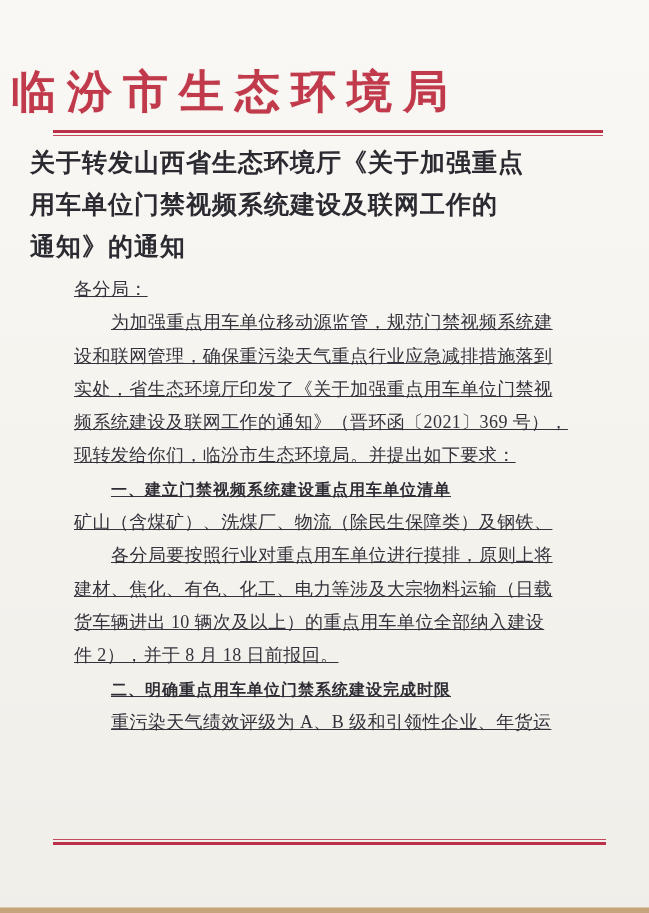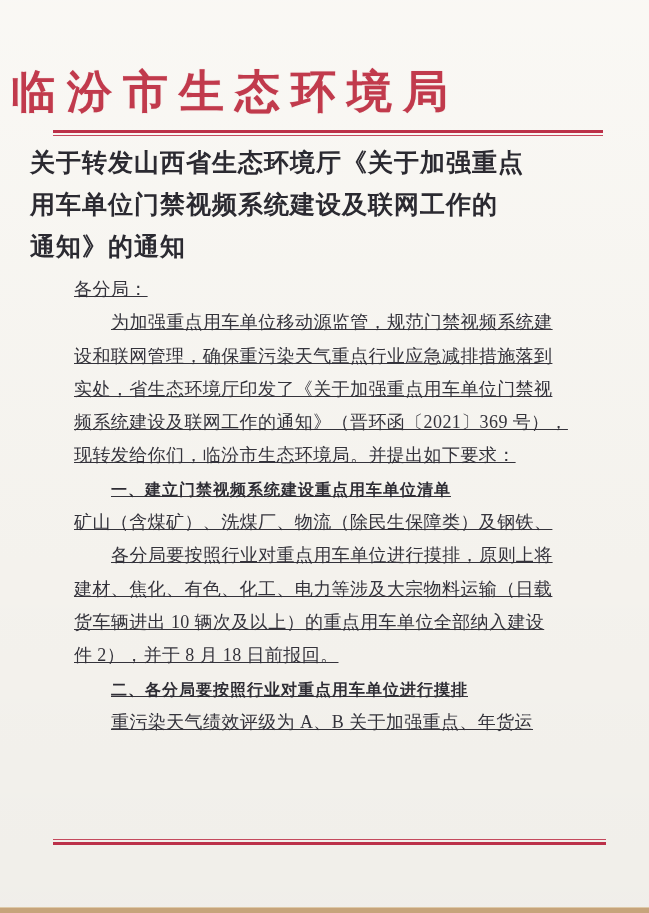--- a/index.html
+++ b/index.html
@@ -131,23 +131,23 @@
     <div class="line">现转发给你们，临汾市生态环境局。并提出如下要求：</div>
 
     <div class="line heading">一、建立门禁视频系统建设重点用车单位清单</div>
 
     <div class="line">矿山（含煤矿）、洗煤厂、物流（除民生保障类）及钢铁、</div>
     <div class="line indent">各分局要按照行业对重点用车单位进行摸排，原则上将</div>
     <div class="line">建材、焦化、有色、化工、电力等涉及大宗物料运输（日载</div>
     <div class="line">货车辆进出 10 辆次及以上）的重点用车单位全部纳入建设</div>
     <div class="line">件 2），并于 8 月 18 日前报回。</div>
 
-    <div class="line heading">二、各分局要按照行业对重点用车单位进行摸排</div>
+    <div class="line heading">二、明确重点用车单位门禁系统建设完成时限</div>
 
-    <div class="line indent">重污染天气绩效评级为 A、B 关于加强重点、年货运</div>
+    <div class="line indent">重污染天气绩效评级为 A、B 级和引领性企业、年货运</div>
   </div>
 
   <div class="rule-bottom">
     <div class="bar-thin"></div>
     <div class="bar-gap"></div>
     <div class="bar-thick"></div>
   </div>
 
   <div class="scan-edge"></div>
 

